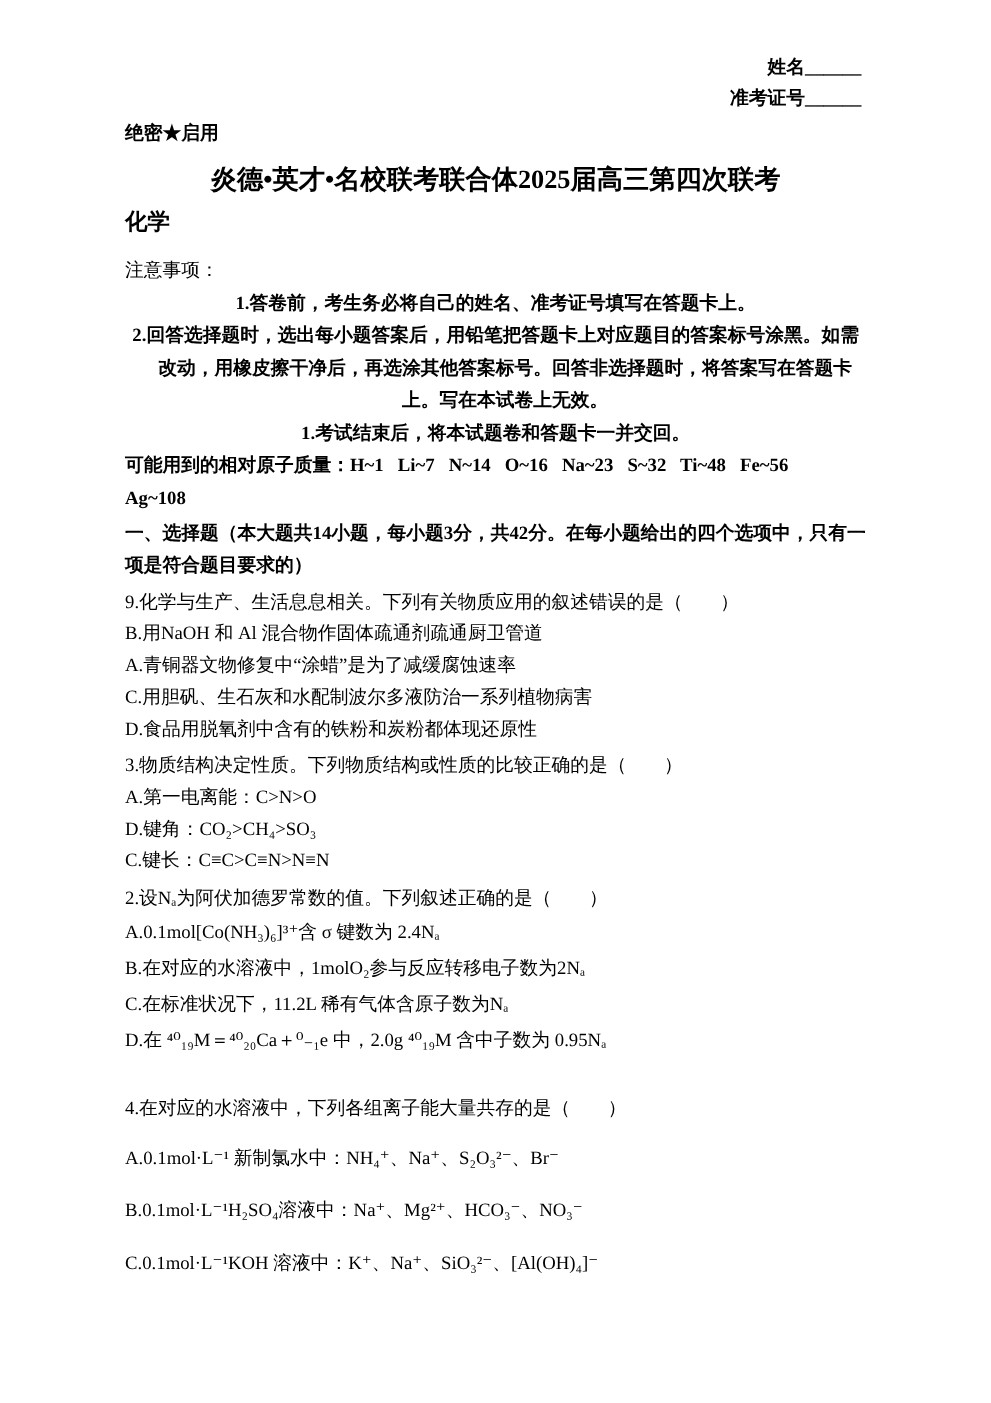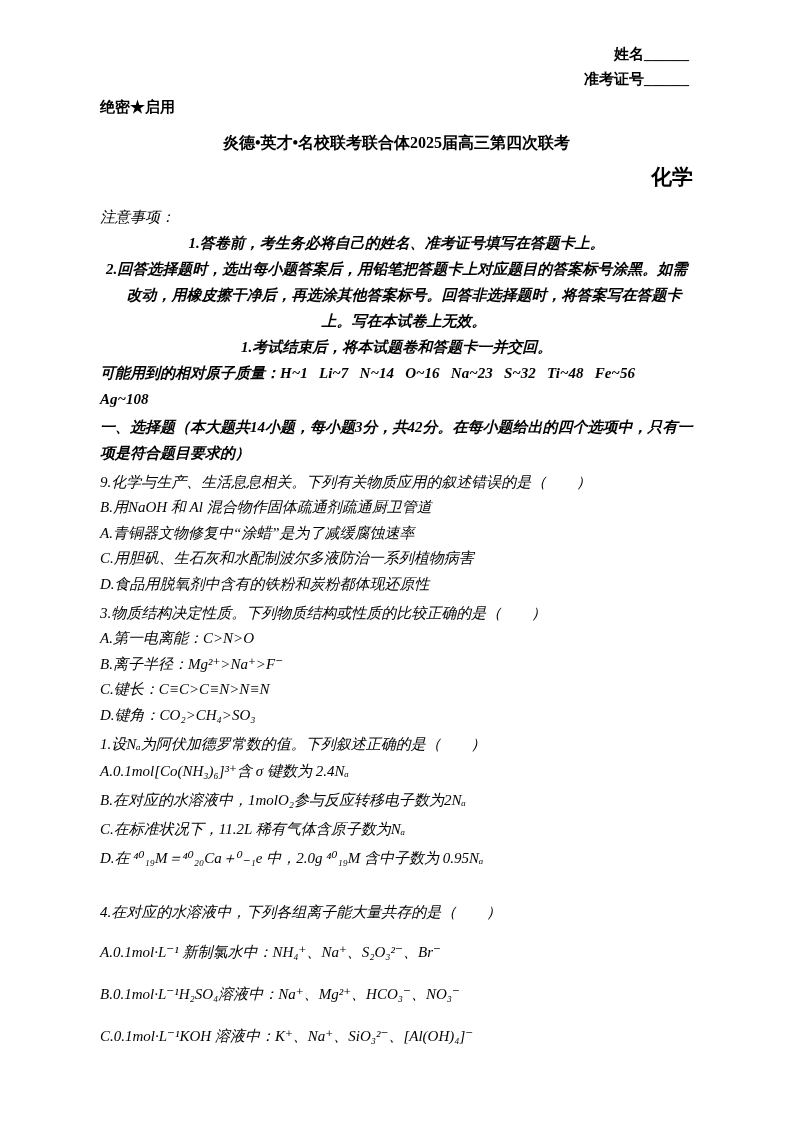--- a/index.html
+++ b/index.html
@@ -11,25 +11,25 @@
     background: #ffffff;
     box-sizing: border-box;
     padding: 42px 70px 30px 70px;
     font-family: "Liberation Serif", "DejaVu Serif", serif;
     color: #000;
     font-size: 15px;
     line-height: 26px;
     overflow: hidden;
     border-radius: 15px;
   }
-  p { margin: 0; font-style: italic; }
+  p { margin: 0; }
   .candidate { text-align: right; font-weight: bold; line-height: 25px; padding-right: 4px; }
   .secrecy { font-weight: bold; margin-top: 2px; }
-  .title { font-size: 16px; font-weight: bold; text-align: center; margin: 8px 0 0 0; line-height: 30px; }
-  .subject { font-size: 21px; font-weight: bold; text-align: right; margin: 4px 0 12px 0; line-height: 30px; }
+  .title { font-size: 21px; font-weight: bold; text-align: center; margin: 8px 0 0 0; line-height: 30px; }
+  .subject { font-size: 18px; font-weight: bold; text-align: left; margin: 4px 0 12px 0; line-height: 30px; }
   .bold { font-weight: bold; text-align: center; }
   .hang { padding-left: 1em; text-indent: -1em; }
   .masses { font-weight: bold; white-space: pre-wrap; }
   .section-heading { font-weight: bold; margin-top: 2px; }
   .q { margin-top: 3px; }
   .opt { line-height: 25.5px; }
   .q3 .opt { line-height: 29px; }
   .q4 { margin-top: 26px; }
   .q4 .stem { margin-bottom: 6px; }
   .q4 .opt { line-height: 42px; }
@@ -64,27 +64,26 @@
     <p class="stem">9.化学与生产、生活息息相关。下列有关物质应用的叙述错误的是（　　）</p>
     <p class="opt">B.用NaOH 和 Al 混合物作固体疏通剂疏通厨卫管道</p>
     <p class="opt">A.青铜器文物修复中“涂蜡”是为了减缓腐蚀速率</p>
     <p class="opt">C.用胆矾、生石灰和水配制波尔多液防治一系列植物病害</p>
     <p class="opt">D.食品用脱氧剂中含有的铁粉和炭粉都体现还原性</p>
   </div>
 
   <div class="q q2">
     <p class="stem">3.物质结构决定性质。下列物质结构或性质的比较正确的是（　　）</p>
     <p class="opt">A.第一电离能：C&gt;N&gt;O</p>
-    <p class="opt">B.离子半径：Mg²⁺&gt;Na⁺&gt;F⁻</p>
+    <p class="opt">D.键角：CO₂&gt;CH₄&gt;SO₃</p>
     <p class="opt">C.键长：C≡C&gt;C≡N&gt;N≡N</p>
-    <p class="opt">D.键角：CO₂&gt;CH₄&gt;SO₃</p>
   </div>
 
   <div class="q q3">
-    <p class="stem">1.设Nₐ为阿伏加德罗常数的值。下列叙述正确的是（　　）</p>
+    <p class="stem">2.设Nₐ为阿伏加德罗常数的值。下列叙述正确的是（　　）</p>
     <p class="opt">A.0.1mol[Co(NH₃)₆]³⁺含 σ 键数为 2.4Nₐ</p>
     <p class="opt">B.在对应的水溶液中，1molO₂参与反应转移电子数为2Nₐ</p>
     <p class="opt">C.在标准状况下，11.2L 稀有气体含原子数为Nₐ</p>
     <p class="opt">D.在 ⁴⁰₁₉M＝⁴⁰₂₀Ca＋⁰₋₁e 中，2.0g ⁴⁰₁₉M 含中子数为 0.95Nₐ</p>
   </div>
 
   <div class="q q4">
     <p class="stem">4.在对应的水溶液中，下列各组离子能大量共存的是（　　）</p>
     <p class="opt">A.0.1mol·L⁻¹ 新制氯水中：NH₄⁺、Na⁺、S₂O₃²⁻、Br⁻</p>
     <p class="opt">B.0.1mol·L⁻¹H₂SO₄溶液中：Na⁺、Mg²⁺、HCO₃⁻、NO₃⁻</p>

